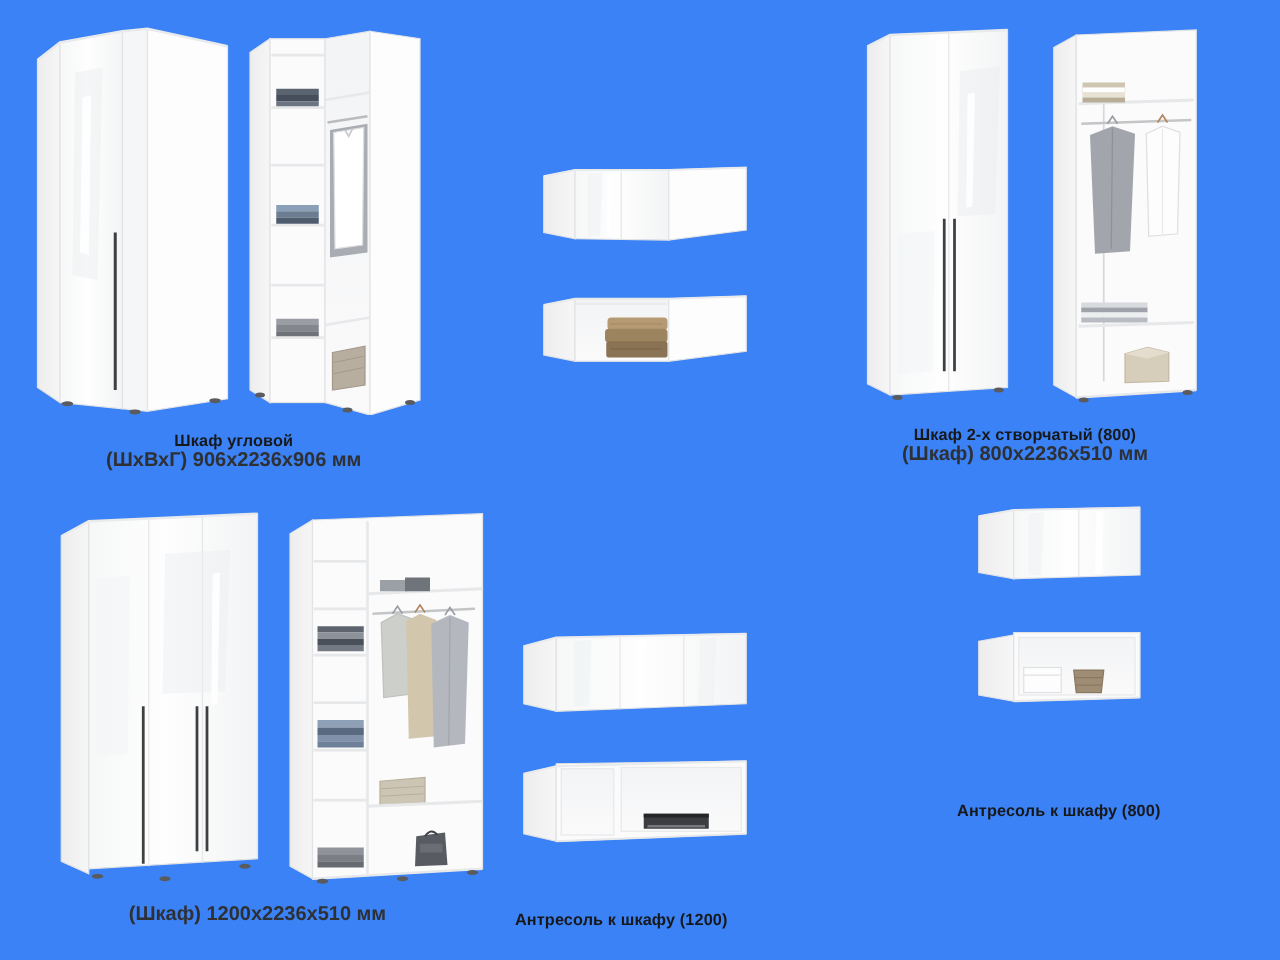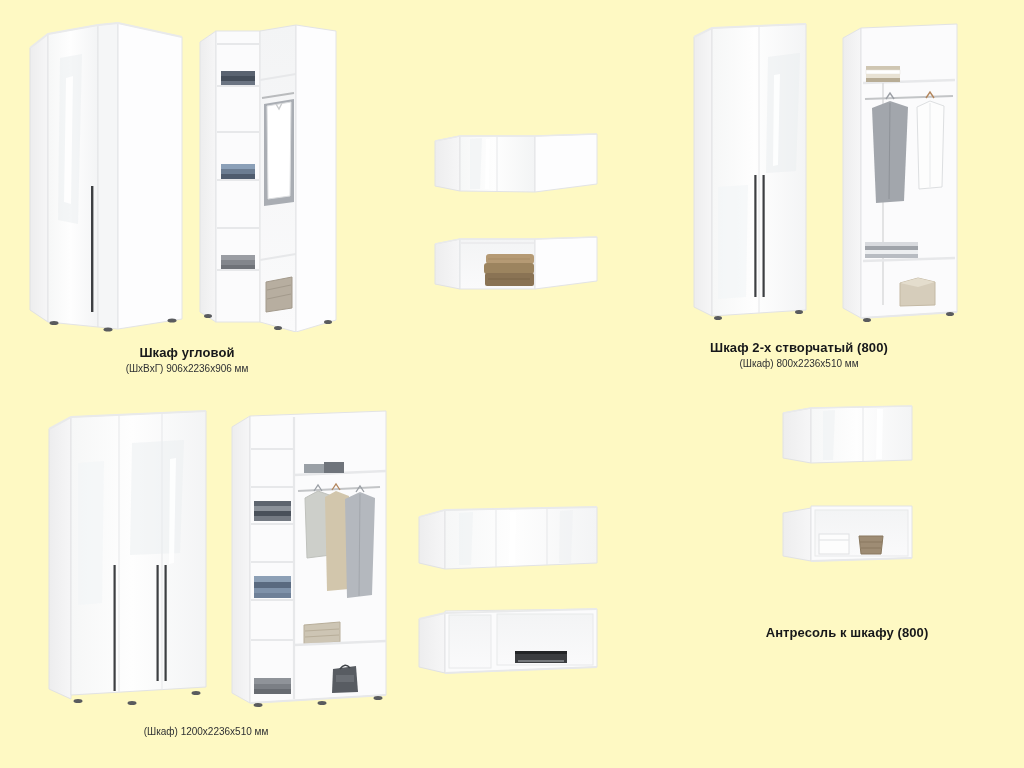--- a/index.html
+++ b/index.html
@@ -1,26 +1,26 @@
 <!DOCTYPE html>
 <html><head>
 <meta charset="utf-8">
 <style>
   html,body{margin:0;padding:0;}
   body{
     width:1024px;height:768px;overflow:hidden;
     background:#ffffff;
     font-family:"Liberation Sans","DejaVu Sans",sans-serif;
   }
-  #page{position:relative;width:1024px;height:768px;background:#fef9c3;}
+  #page{position:relative;width:1024px;height:768px;background:#3b82f6;}
   .fig{position:absolute;margin:0;padding:0;}
   .fig svg{display:block;}
   .plabel{position:absolute;width:250px;text-align:center;}
   .ptitle{font-size:13px;font-weight:bold;color:#17181a;line-height:17px;letter-spacing:.1px;}
-  .pdims{font-size:10px;font-weight:normal;color:#2e3033;line-height:16px;}
+  .pdims{font-size:16px;font-weight:bold;color:#2e3033;line-height:16px;}
 </style>
 </head>
 <body>
 
 <div id="page">
 
   <svg width="0" height="0" style="position:absolute">
     <defs>
       <linearGradient id="gloss" x1="0" y1="0" x2="1" y2="0">
         <stop offset="0" stop-color="#f6f7f7"></stop>
@@ -184,21 +184,21 @@
       <g>
         <polygon points="62,268 80,263 97,267 97,290 62,291" fill="#d6cdbb" stroke="#c4b9a4" stroke-width="1"></polygon>
         <polygon points="62,268 80,263 97,267 80,272" fill="#e4ddcd"></polygon>
       </g>
       <line x1="23" y1="303" x2="119" y2="297" stroke="#e7e8ea" stroke-width="2"></line>
       <ellipse cx="29" cy="305" rx="4" ry="2" fill="#595b5e"></ellipse>
       <ellipse cx="112" cy="299" rx="4" ry="2" fill="#595b5e"></ellipse>
     </svg>
   </figure>
 
-  <div class="plabel" style="left:674px;top:339px">
+  <div class="plabel" style="left:695px;top:339px">
     <div class="ptitle">Шкаф 2-х створчатый (800)</div>
     <div class="pdims">(Шкаф) 800х2236х510 мм</div>
   </div>
 
   <figure class="fig" style="left:44px;top:403px">
     <svg width="170" height="306" viewBox="0 0 170 306">
       <polygon points="5,26 27,14 27,296 5,286" fill="url(#side)" stroke="#e1e2e4"></polygon>
       <polygon points="27,14 162,8 162,284 27,292" fill="url(#gloss)" stroke="#e2e3e5"></polygon>
       <line x1="75" y1="12" x2="75" y2="290" stroke="#e6e7e9"></line>
       <line x1="118" y1="10" x2="118" y2="287" stroke="#e6e7e9"></line>
@@ -301,20 +301,21 @@
         <rect x="100" y="44" width="52" height="12" fill="#3b3d40"></rect>
         <rect x="100" y="44" width="52" height="3" fill="#232527"></rect>
         <rect x="103" y="53" width="46" height="2" fill="#76797d"></rect>
       </g>
       <line x1="30" y1="66" x2="182" y2="60" stroke="#e7e8ea" stroke-width="1.8"></line>
       <polyline points="4,12 30,6 182,2" fill="none" stroke="#e9eaeb" stroke-width="1.8"></polyline>
     </svg>
   </figure>
 
   <div class="plabel" style="left:372px;top:727px">
+    <div class="ptitle">Антресоль к шкафу (1200)</div>
   </div>
 
   <figure class="fig" style="left:779px;top:404px">
     <svg width="137" height="64" viewBox="0 0 137 64">
       <polygon points="4,9 32,4 32,59 4,54" fill="url(#side)" stroke="#e1e2e4"></polygon>
       <polygon points="32,4 133,2 133,56 32,59" fill="url(#gloss)" stroke="#e2e3e5"></polygon>
       <line x1="84" y1="3" x2="84" y2="57" stroke="#e6e7e9"></line>
       <polygon points="44,7 56,6 54,56 44,56" fill="#eef1f3" opacity=".6"></polygon>
       <polygon points="98,5 104,5 103,55 97,55" fill="#ffffff" opacity=".85"></polygon>
       <polyline points="4,9 32,4 133,2" fill="none" stroke="#e9eaeb" stroke-width="1.6"></polyline>
@@ -332,17 +333,17 @@
       </g>
       <g>
         <polygon points="80,32 104,32 102,50 82,50" fill="#9e8c74" stroke="#8a7960" stroke-width="1"></polygon>
         <line x1="81" y1="38" x2="103" y2="38" stroke="#8a7960" stroke-width="1"></line>
         <line x1="82" y1="44" x2="102" y2="44" stroke="#8a7960" stroke-width="1"></line>
       </g>
       <line x1="32" y1="57" x2="133" y2="54" stroke="#e7e8ea" stroke-width="1.8"></line>
     </svg>
   </figure>
 
-  <div class="plabel" style="left:722px;top:624px">
+  <div class="plabel" style="left:722px;top:640px">
     <div class="ptitle">Антресоль к шкафу (800)</div>
   </div>
 
 </div>
 
 </body></html>

